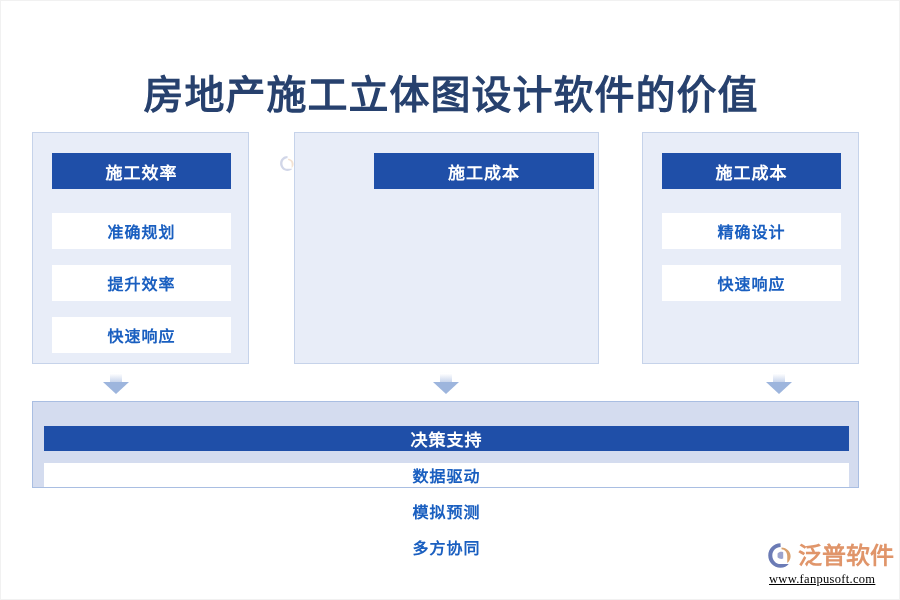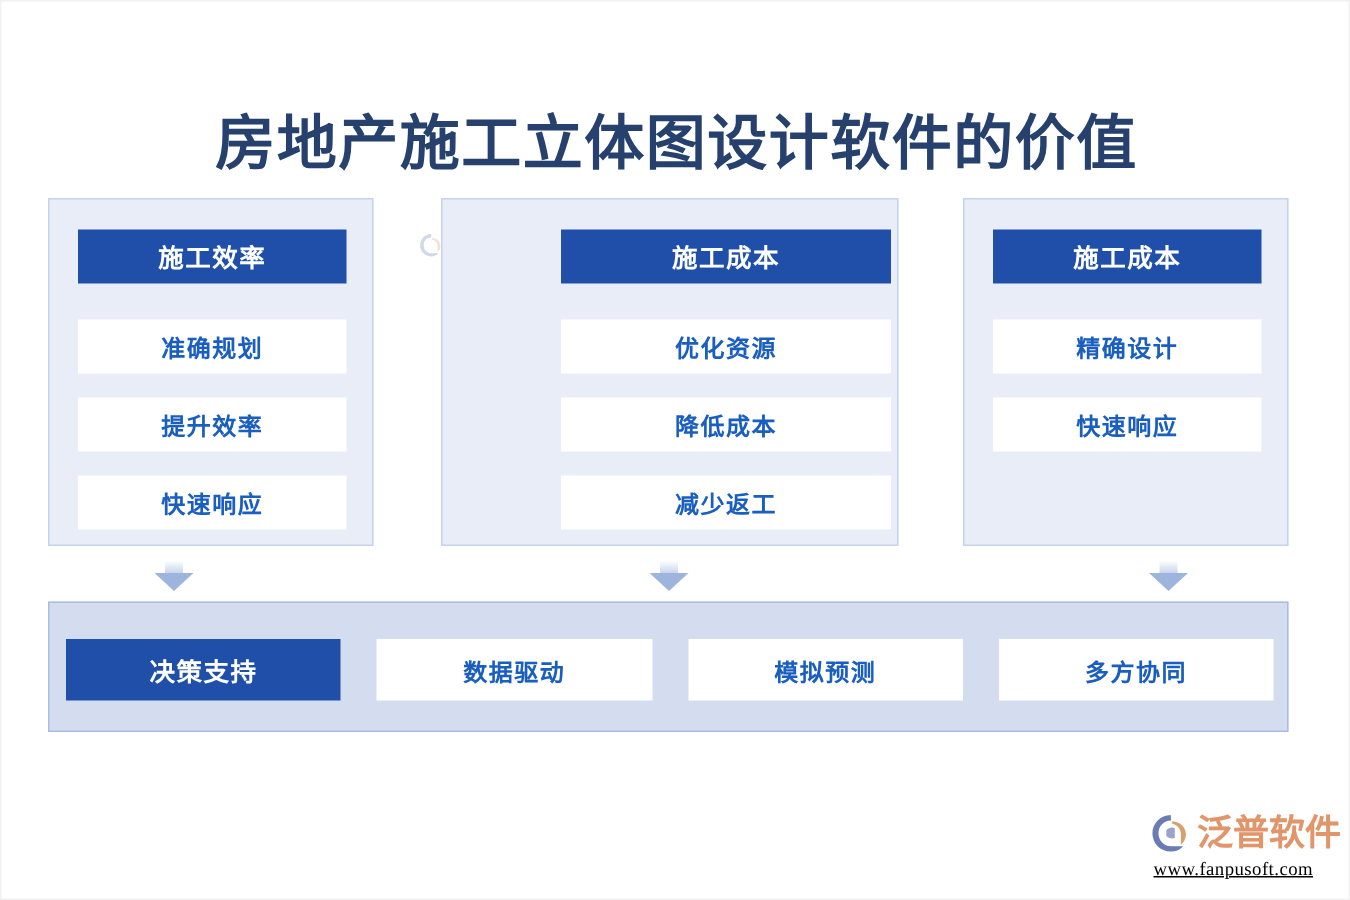--- a/index.html
+++ b/index.html
@@ -180,21 +180,22 @@
     box-sizing: border-box;
     background: #d4dcef;
     border: 1px solid #a9bee2;
   }
   .band-items {
     position: absolute;
     left: 11px;
     top: 24px;
     width: 805px;
     display: flex;
-    gap: 24px;
+    gap: 12px;
+    flex-direction: column;
   }
   .band-item {
     flex: 1 1 0;
     height: 41px;
     display: flex;
     align-items: center;
     justify-content: center;
     font-size: 16px;
     font-weight: bold;
     letter-spacing: 1px;
@@ -271,25 +272,20 @@
     <div class="col-header">施工效率</div>
     <div class="col-items">
       <div class="col-item">准确规划</div>
       <div class="col-item">提升效率</div>
       <div class="col-item">快速响应</div>
     </div>
   </div>
 
   <div class="column" id="col-1">
     <div class="col-header">施工成本</div>
-    <div class="col-items">
-      <div class="col-item">优化资源</div>
-      <div class="col-item">降低成本</div>
-      <div class="col-item">减少返工</div>
-    </div>
   </div>
 
   <div class="column" id="col-2">
     <div class="col-header">施工成本</div>
     <div class="col-items">
       <div class="col-item">精确设计</div>
       <div class="col-item">快速响应</div>
     </div>
   </div>
 

